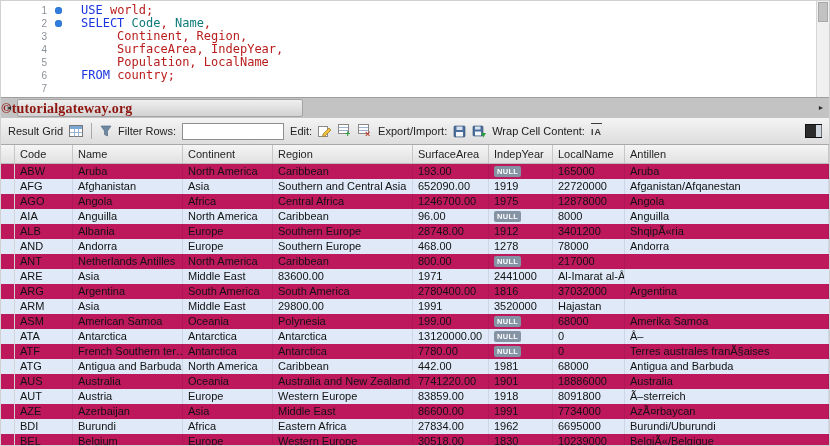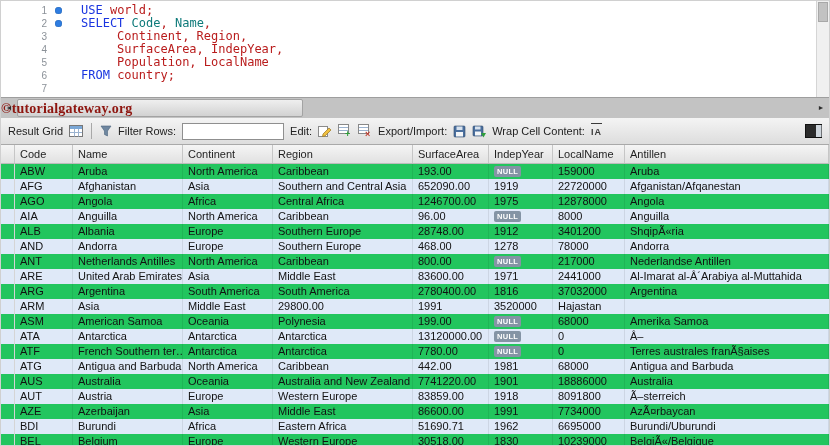--- a/index.html
+++ b/index.html
@@ -57,21 +57,21 @@
   .grid { height:302px; overflow:hidden; background:#fff; }
   .grid-header, .grid-row {
     display:grid;
     grid-template-columns:14px 58px 110px 90px 140px 76px 64px 72px 1fr;
   }
   .grid-header { height:19px; background:linear-gradient(#f5f5f5,#e1e1e1);
                  border-bottom:1px solid #bcbcbc; }
   .hcell { line-height:18px; padding-left:5px; font-size:11px; color:#1f1f1f;
            border-right:1px solid #c6c6c6; overflow:hidden; white-space:nowrap; }
   .hcell.stub { padding:0; }
-  .grid-row { height:15px; background:#22c55e; }
+  .grid-row { height:15px; background:#be185d; }
   .grid-row.alt { background:var(--altrow); }
   .cell { line-height:15px; padding-left:5px; font-size:11px; color:#121212;
           border-right:1px solid rgba(0,0,0,0.08); overflow:hidden; white-space:nowrap; }
   .cell.stub { padding:0; border-right:1px solid #d5d5d5; }
   .null-badge { display:inline-block; background:var(--nullbg); color:#fff;
                 font-size:7.5px; font-weight:bold; line-height:9px; padding:1px 3px;
                 border-radius:2px; vertical-align:middle; transform:translateY(-1px);
                 letter-spacing:0.3px; }
 </style>
 </head>
@@ -184,21 +184,21 @@
       </div>
     <div class="grid-body">
         <div class="grid-row">
           <div class="cell stub"></div>
           <div class="cell">ABW</div>
           <div class="cell">Aruba</div>
           <div class="cell">North America</div>
           <div class="cell">Caribbean</div>
           <div class="cell">193.00</div>
           <div class="cell"><span class="null-badge">NULL</span></div>
-          <div class="cell">159000</div>
+          <div class="cell">165000</div>
           <div class="cell">Aruba</div>
         </div>
         <div class="grid-row alt">
           <div class="cell stub"></div>
           <div class="cell">AFG</div>
           <div class="cell">Afghanistan</div>
           <div class="cell">Asia</div>
           <div class="cell">Southern and Central Asia</div>
           <div class="cell">652090.00</div>
           <div class="cell">1919</div>
@@ -251,26 +251,24 @@
         </div>
         <div class="grid-row">
           <div class="cell stub"></div>
           <div class="cell">ANT</div>
           <div class="cell">Netherlands Antilles</div>
           <div class="cell">North America</div>
           <div class="cell">Caribbean</div>
           <div class="cell">800.00</div>
           <div class="cell"><span class="null-badge">NULL</span></div>
           <div class="cell">217000</div>
-          <div class="cell">Nederlandse Antillen</div>
         </div>
         <div class="grid-row alt">
           <div class="cell stub"></div>
           <div class="cell">ARE</div>
-          <div class="cell">United Arab Emirates</div>
           <div class="cell">Asia</div>
           <div class="cell">Middle East</div>
           <div class="cell">83600.00</div>
           <div class="cell">1971</div>
           <div class="cell">2441000</div>
           <div class="cell">Al-Imarat al-Â´Arabiya al-Muttahida</div>
         </div>
         <div class="grid-row">
           <div class="cell stub"></div>
           <div class="cell">ARG</div>
@@ -368,21 +366,21 @@
           <div class="cell">1991</div>
           <div class="cell">7734000</div>
           <div class="cell">AzÃ¤rbaycan</div>
         </div>
         <div class="grid-row alt">
           <div class="cell stub"></div>
           <div class="cell">BDI</div>
           <div class="cell">Burundi</div>
           <div class="cell">Africa</div>
           <div class="cell">Eastern Africa</div>
-          <div class="cell">51690.71</div>
+          <div class="cell">27834.00</div>
           <div class="cell">1962</div>
           <div class="cell">6695000</div>
           <div class="cell">Burundi/Uburundi</div>
         </div>
         <div class="grid-row">
           <div class="cell stub"></div>
           <div class="cell">BEL</div>
           <div class="cell">Belgium</div>
           <div class="cell">Europe</div>
           <div class="cell">Western Europe</div>

